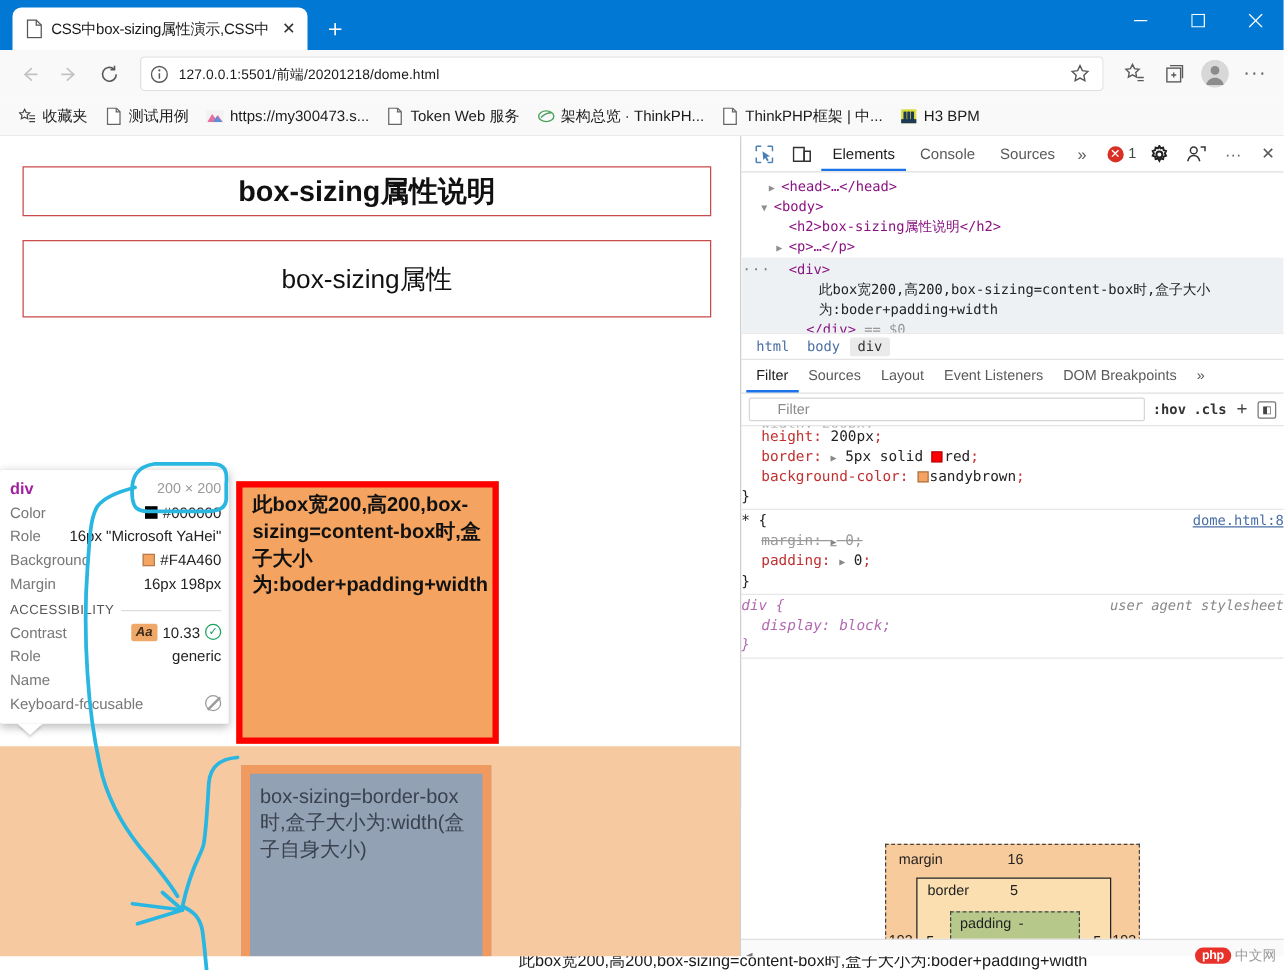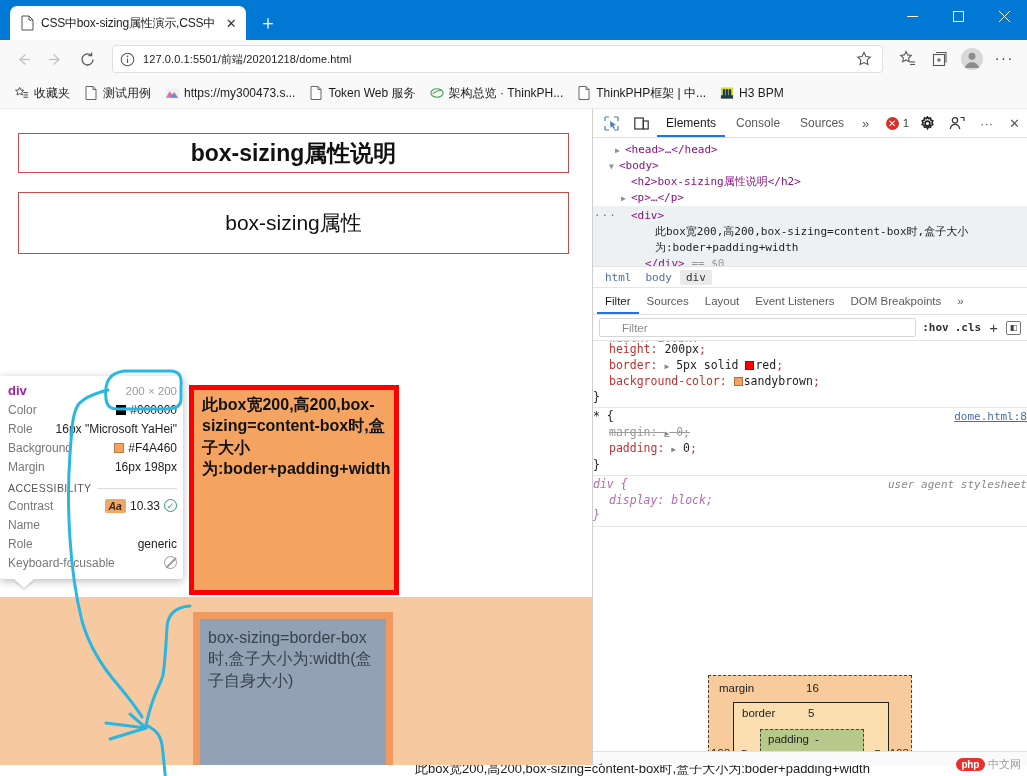--- a/index.html
+++ b/index.html
@@ -513,26 +513,26 @@
 
       <div class="it-row">
         <span class="it-key">Contrast</span>
         <span class="it-val">
           <i class="aa-chip">Aa</i>
           <b style="font-weight:normal">10.33</b>
           <i class="ok-ring">✓</i>
         </span>
       </div>
       <div class="it-row">
+        <span class="it-key">Role</span>
+        <span class="it-val">generic</span>
+      </div>
+      <div class="it-row">
         <span class="it-key">Name</span>
         <span class="it-val"></span>
-      </div>
-      <div class="it-row">
-        <span class="it-key">Role</span>
-        <span class="it-val">generic</span>
       </div>
       <div class="it-row">
         <span class="it-key">Keyboard-focusable</span>
         <span class="it-val">
           <i class="no-ring"></i>
         </span>
       </div>
       <div class="tip-tail"></div>
     </div>
 

